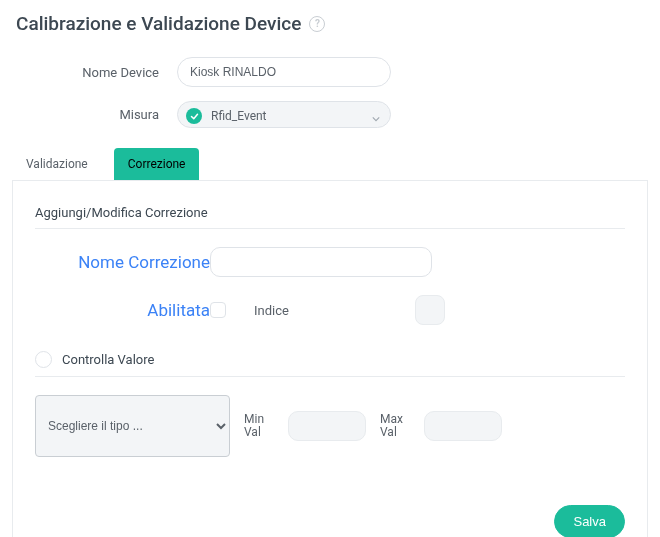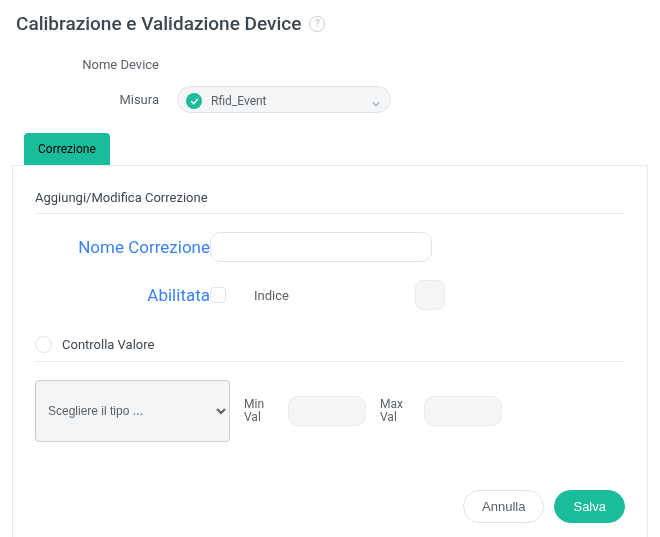--- a/index.html
+++ b/index.html
@@ -227,40 +227,42 @@
 </head>
 <body>
 
 <div class="page-title">
   <span>Calibrazione e Validazione Device</span>
   <span class="help-icon">?</span>
 </div>
 
 <div class="form-row">
   <div class="label">Nome Device</div>
+  <input class="text-input" type="text" value="Kiosk RINALDO" style="">
 </div>
 
 <div class="form-row">
   <div class="label">Misura</div>
   <div class="select-pill">
     <span class="check-circle">
       <svg viewBox="0 0 12 12">
           <path d="M2 6 L5 9 L10 3" stroke="#fff" stroke-width="2" fill="none" stroke-linecap="round" stroke-linejoin="round"></path>
         </svg>
     </span>
     <span>Rfid_Event</span>
     <span class="chevron">
       <svg viewBox="0 0 10 10">
           <path d="M1 3 L5 7 L9 3" stroke="currentColor" stroke-width="1.4" fill="none"></path>
         </svg>
     </span>
   </div>
 </div>
 
 <div class="tabs">
+  <div class="tab">Validazione</div>
   <div class="tab active">Correzione</div>
 </div>
 
 <div class="panel">
 
   <div class="section-title">Aggiungi/Modifica Correzione</div>
   <hr class="divider">
 
   <div class="inner-row">
     <div class="inner-label">Nome Correzione</div>
@@ -284,17 +286,16 @@
     <select class="native-select">
       <option>Scegliere il tipo ...</option>
     </select>
     <div class="mini-label">Min Val</div>
     <input class="mini-input" type="text" style="">
     <div class="mini-label">Max Val</div>
     <input class="mini-input" type="text" style="">
   </div>
 
   <div class="footer">
-    <button class="btn">Annulla</button>
     <button class="btn primary">Salva</button>
   </div>
 
 </div>
 
 </body></html>

